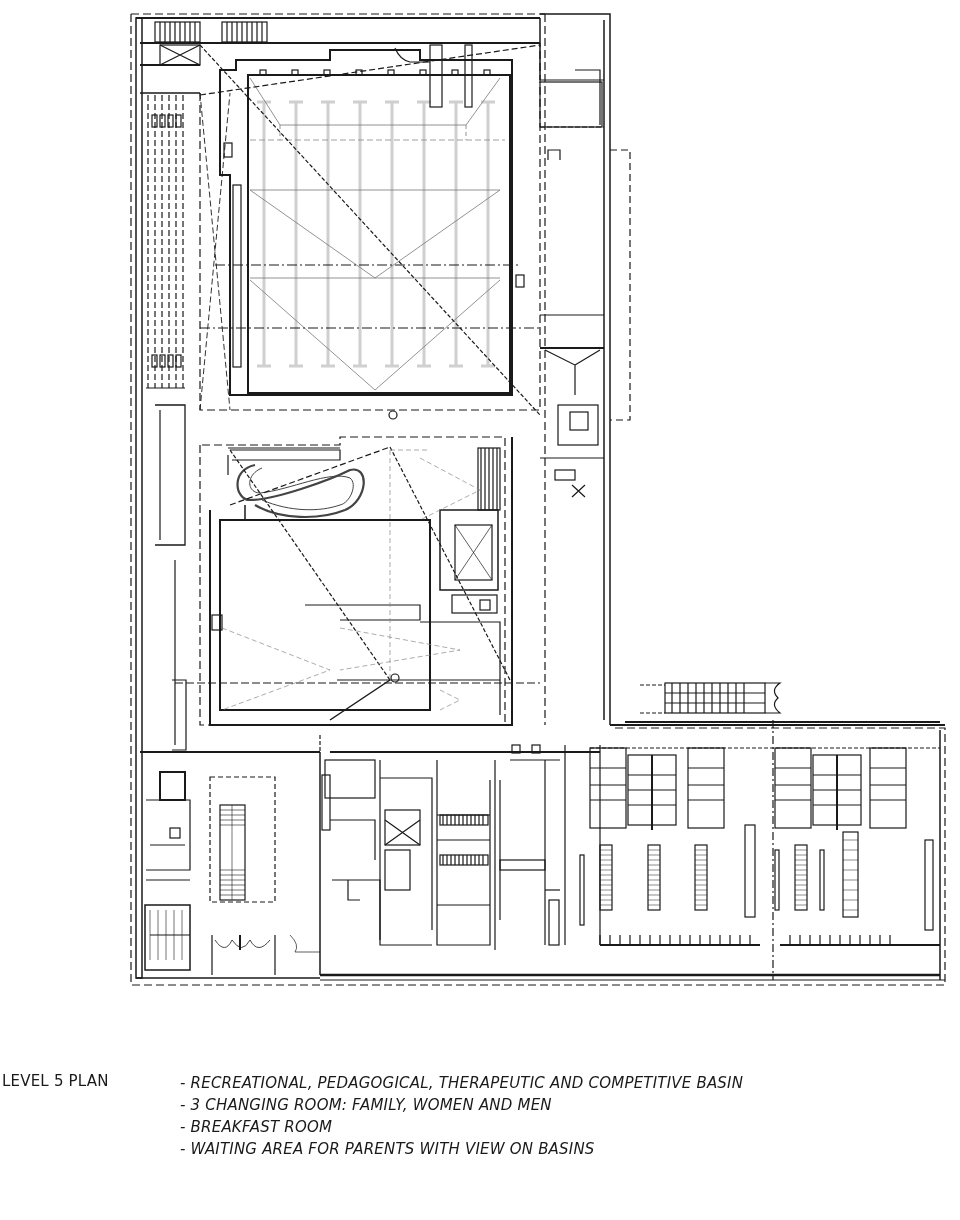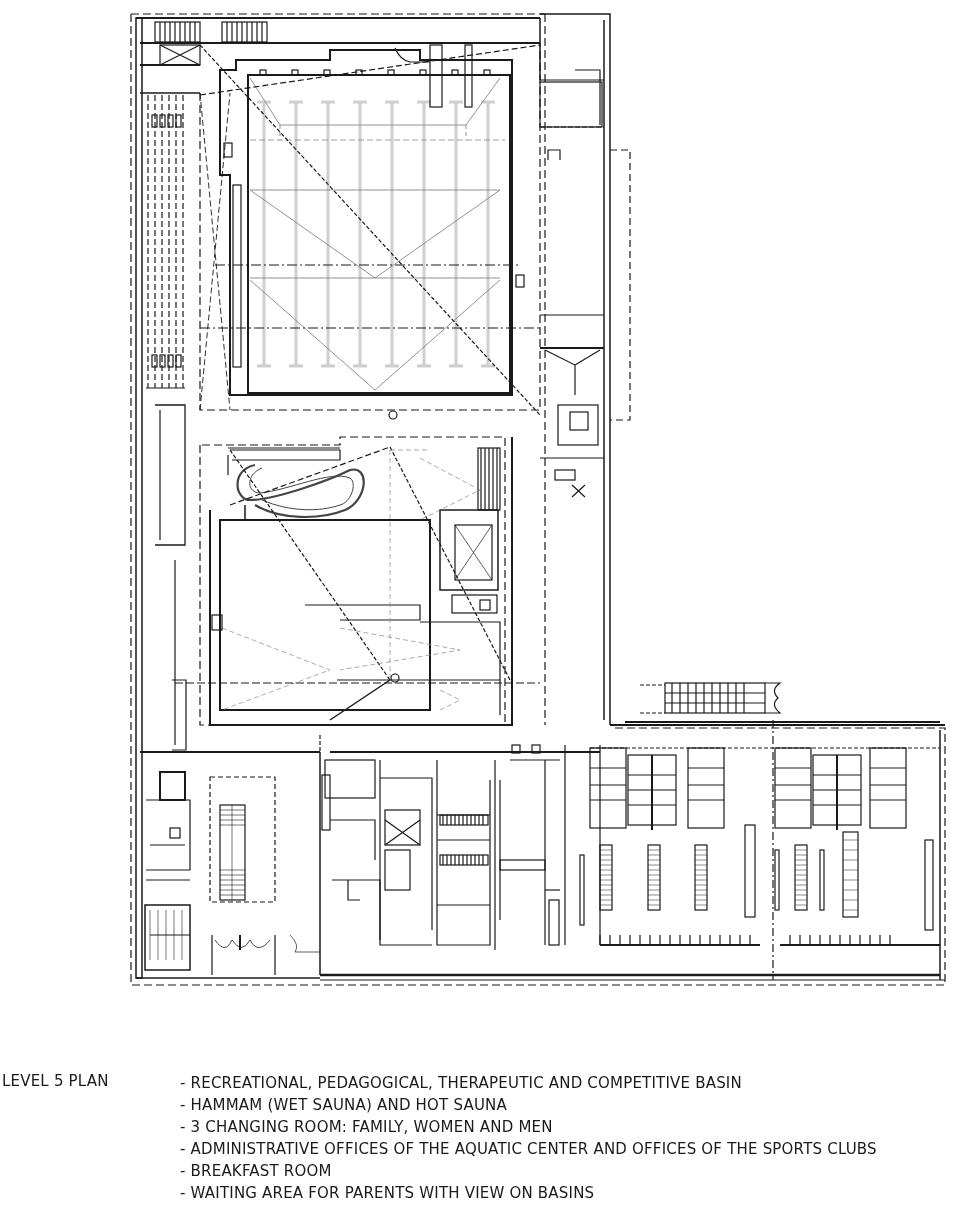--- a/index.html
+++ b/index.html
@@ -1,21 +1,21 @@
 <!DOCTYPE html>
 <html><head>
 <meta charset="utf-8">
 <style>
   html, body { margin: 0; padding: 0; background: #ffffff; }
   body { width: 960px; height: 1220px; position: relative; overflow: hidden; font-family: "DejaVu Sans", sans-serif; }
   #plan { position: absolute; left: 0; top: 0; width: 960px; height: 1040px; }
   .legend { position: absolute; left: 0; top: 1072px; width: 960px; color: #1a1a1a; font-family: "DejaVu Sans", sans-serif; font-size: 15px; letter-spacing: 0.2px; }
   .legend-title { position: absolute; left: 2px; top: 0; white-space: nowrap; }
   .legend-list { position: absolute; left: 180px; top: 0; margin: 0; padding: 0; list-style: none; }
-  .legend-list li { height: 22px; line-height: 22px; white-space: nowrap; }
+  .legend-list li { height: 22px; line-height: 22px; white-space: nowrap; font-style: italic; }
   .legend-list li::before { content: "- "; }
 </style>
 </head>
 <body>
 
 <svg id="plan" viewBox="0 0 960 1040" xmlns="http://www.w3.org/2000/svg" fill="none" stroke="#1a1a1a" stroke-width="1.2">
 
   <g>
 
     <path d="M131 14 H545 V14 M131 14 V985 H945 V728 H615" stroke-dasharray="8 4"></path>
@@ -284,19 +284,17 @@
     <path d="M790 935 V945 M800 935 V945 M810 935 V945 M820 935 V945 M830 935 V945 M840 935 V945 M850 935 V945 M860 935 V945 M870 935 V945 M880 935 V945 M890 935 V945"></path>
     <path d="M773 720 V980" stroke-dasharray="8 3 2 3"></path>
   </g>
 
 </svg>
 
 <div class="legend">
   <div class="legend-title">LEVEL 5 PLAN</div>
   <ul class="legend-list">
     <li>RECREATIONAL, PEDAGOGICAL, THERAPEUTIC AND COMPETITIVE BASIN</li>
-    <li>HAMMAM (WET SAUNA) AND HOT SAUNA</li>
     <li>3 CHANGING ROOM: FAMILY, WOMEN AND MEN</li>
-    <li>ADMINISTRATIVE OFFICES OF THE AQUATIC CENTER AND OFFICES OF THE SPORTS CLUBS</li>
     <li>BREAKFAST ROOM</li>
     <li>WAITING AREA FOR PARENTS WITH VIEW ON BASINS</li>
   </ul>
 </div>
 
 </body></html>

